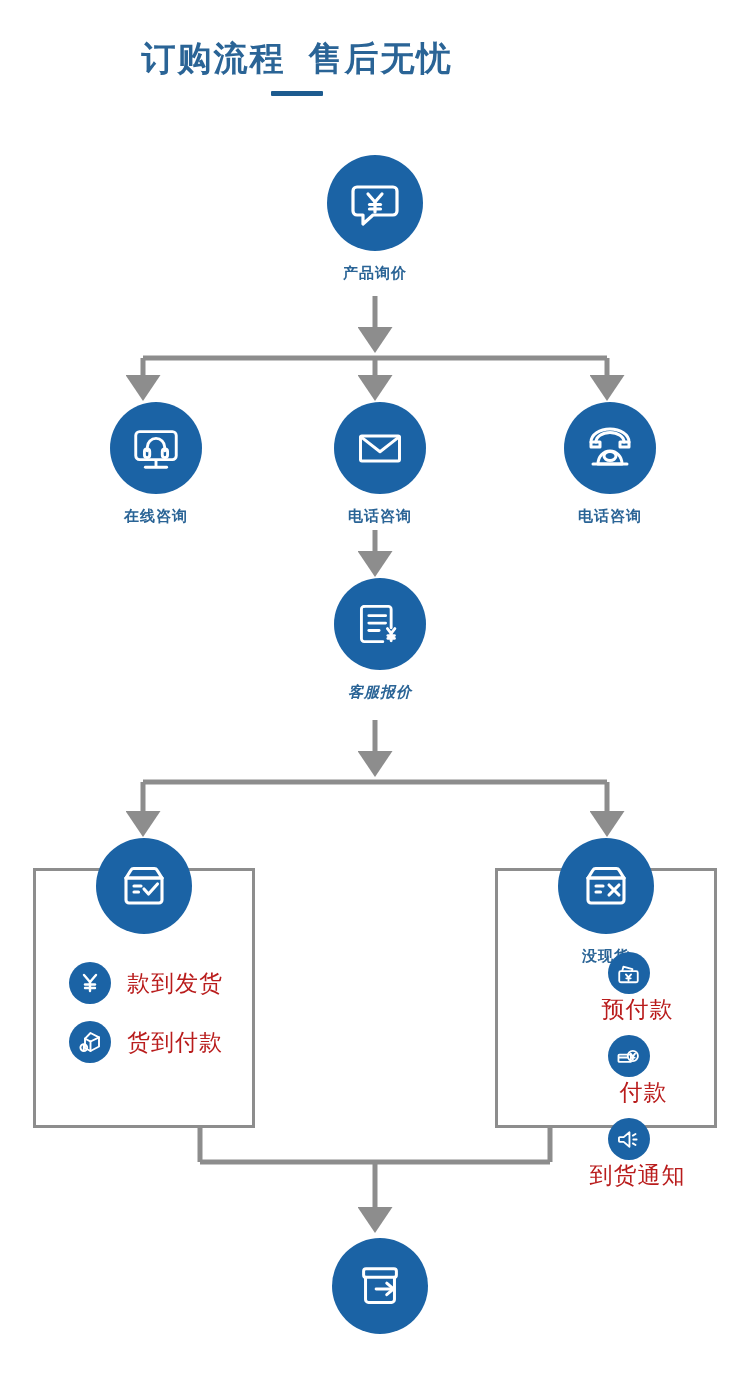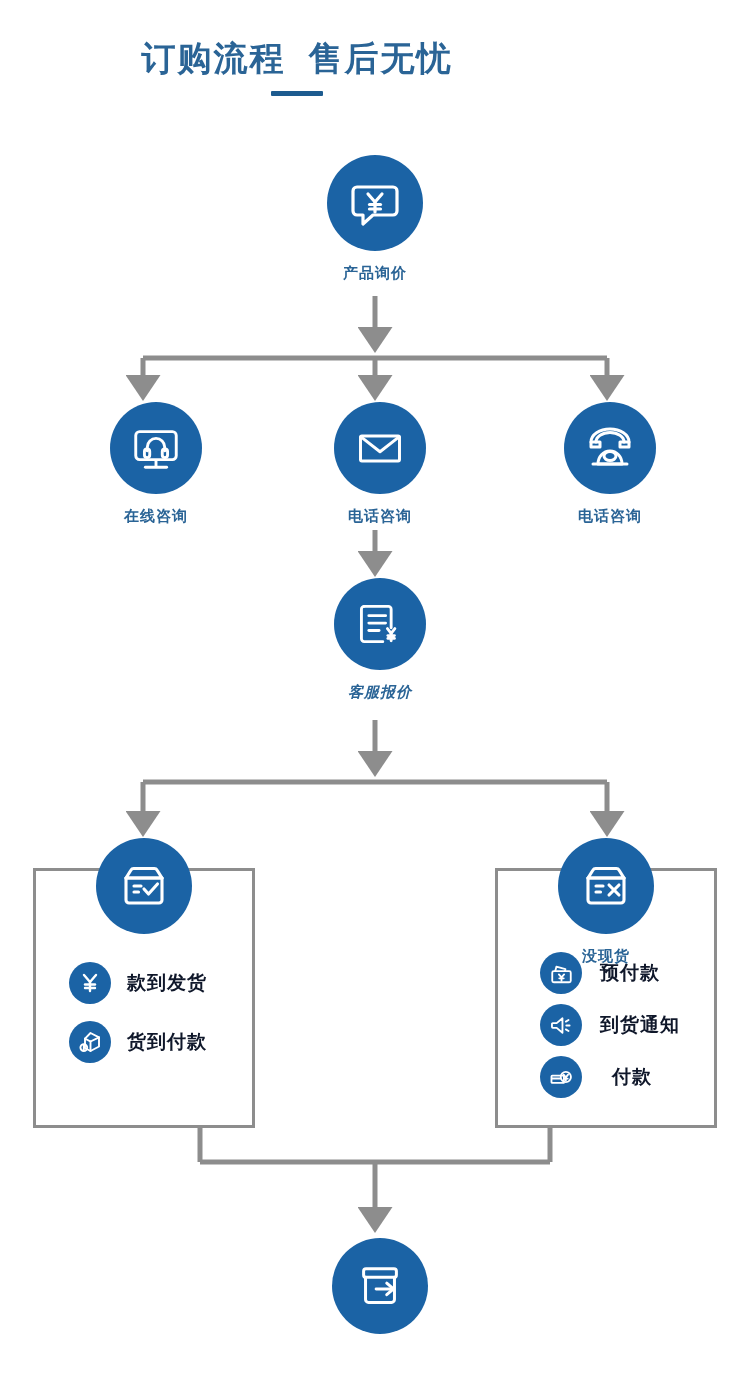--- a/index.html
+++ b/index.html
@@ -107,36 +107,36 @@
     width: 222px;
   }
   #sub-list-instock   { left: 33px;  top: 962px; }
   #sub-list-backorder { left: 495px; top: 952px; }
 
   .sub-item {
     display: flex;
     align-items: center;
     margin-bottom: 17px;
   }
-  #sub-list-backorder .sub-item { margin-bottom: 10px; }
+  #sub-list-backorder .sub-item { margin-bottom: 10px; flex-direction: column; }
 
   .sub-circle {
     width: 42px;
     height: 42px;
     border-radius: 50%;
     background: #1b63a5;
     flex: 0 0 42px;
     display: flex;
     align-items: center;
     justify-content: center;
   }
   .sub-label {
-    font-size: 19px;
-    font-weight: 700;
-    color: #0f172a;
+    font-size: 23px;
+    font-weight: 400;
+    color: #b91c1c;
     letter-spacing: 1px;
     white-space: nowrap;
   }
   #sub-list-instock .sub-item { padding-left: 36px; }
   #sub-list-instock .sub-label { margin-left: 16px; }
   #sub-list-backorder .sub-item { padding-left: 45px; }
   #sub-list-backorder .sub-label { margin-left: 18px; }
   #sub-list-backorder .sub-item.short .sub-label { margin-left: 30px; }
 
   svg.gi { display: block; }
@@ -336,49 +336,49 @@
             <path d="M7.5 11.5 l1.2 -4.6 l9.4 2.5 l-0.6 2.1"></path>
             <path d="M11.3 15 l2.7 3 l2.7 -3"></path>
             <path d="M14 18 v3.6"></path>
             <path d="M11.7 19 h4.6"></path>
           </svg>
         </span>
       </div>
       <div class="sub-label">预付款</div>
     </div>
 
-    <div class="sub-item">
-      <div class="sub-circle">
-        <span>
-          <svg class="gi" width="27" height="27" viewBox="0 0 28 28" fill="none" stroke="#ffffff" stroke-width="1.9" stroke-linecap="round" stroke-linejoin="round">
-            <path d="M5 11.5 h4 L15 6.5 v15 L9 16.5 h-4 a0.9 0.9 0 0 1 -0.9 -0.9 v-3.2 a0.9 0.9 0 0 1 0.9 -0.9 z"></path>
-            <path d="M18.5 10 l2.8 -1.8"></path>
-            <path d="M19 14 h3.4"></path>
-            <path d="M18.5 18 l2.8 1.8"></path>
-          </svg>
-        </span>
-      </div>
-      <div class="sub-label">到货通知</div>
-    </div>
-
     <div class="sub-item short">
       <div class="sub-circle">
         <span>
           <svg class="gi" width="27" height="27" viewBox="0 0 28 28" fill="none" stroke="#ffffff" stroke-width="1.9" stroke-linecap="round" stroke-linejoin="round">
             <path d="M4.5 12 h12 v7.5 h-12 a0.9 0.9 0 0 1 -0.9 -0.9 v-5.7 a0.9 0.9 0 0 1 0.9 -0.9 z"></path>
             <path d="M4 15 h9"></path>
             <circle cx="18.5" cy="13.5" r="5.3"></circle>
             <path d="M16.2 11 l2.3 2.8 l2.3 -2.8"></path>
             <path d="M18.5 13.8 v3.4"></path>
             <path d="M16.6 15.2 h3.8"></path>
           </svg>
         </span>
       </div>
       <div class="sub-label">付款</div>
     </div>
+
+    <div class="sub-item">
+      <div class="sub-circle">
+        <span>
+          <svg class="gi" width="27" height="27" viewBox="0 0 28 28" fill="none" stroke="#ffffff" stroke-width="1.9" stroke-linecap="round" stroke-linejoin="round">
+            <path d="M5 11.5 h4 L15 6.5 v15 L9 16.5 h-4 a0.9 0.9 0 0 1 -0.9 -0.9 v-3.2 a0.9 0.9 0 0 1 0.9 -0.9 z"></path>
+            <path d="M18.5 10 l2.8 -1.8"></path>
+            <path d="M19 14 h3.4"></path>
+            <path d="M18.5 18 l2.8 1.8"></path>
+          </svg>
+        </span>
+      </div>
+      <div class="sub-label">到货通知</div>
+    </div>
   </div>
 
   <div class="node" id="node-shipment">
     <div class="node-circle big">
       <span>
         <svg class="gi" width="54" height="54" viewBox="0 0 56 56" fill="none" stroke="#ffffff" stroke-width="3.1" stroke-linecap="round" stroke-linejoin="round">
           <rect x="11" y="10" width="34" height="9" rx="2.5"></rect>
           <path d="M13 19 v23 a3 3 0 0 0 3 3 h24 a3 3 0 0 0 3 -3 v-23"></path>
           <path d="M24 31 h17"></path>
           <path d="M35 25 l7 6 l-7 6"></path>

